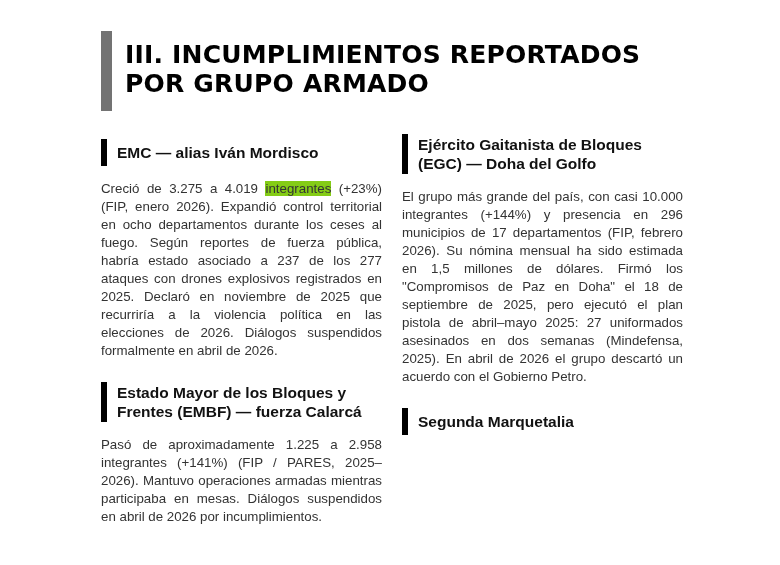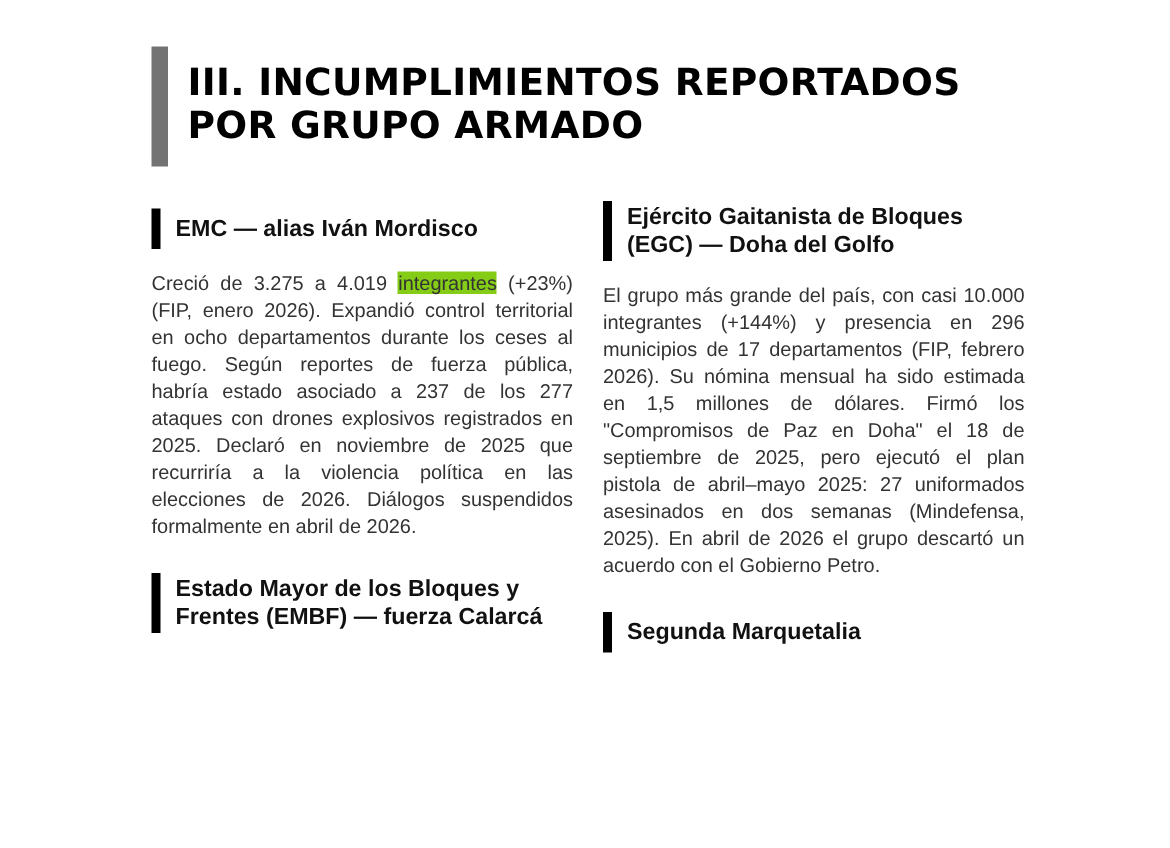--- a/index.html
+++ b/index.html
@@ -49,20 +49,21 @@
     <span>EMC — alias Iván Mordisco</span>
   </div>
   <p class="body-text"><span>Creció de 3.275 a 4.019 </span><span class="hl">integrantes</span><span> (+23%) (FIP, enero 2026). Expandió control territorial en ocho departamentos durante los ceses al fuego. Según reportes de fuerza pública, habría estado asociado a 237 de los 277 ataques con drones explosivos registrados en 2025. Declaró en noviembre de 2025 que recurriría a la violencia política en las elecciones de 2026. Diálogos suspendidos formalmente en abril de 2026.</span></p>
 
   <div class="gap"></div>
 
   <div class="sec-head two">
     <div>Estado Mayor de los Bloques y</div>
     <div>Frentes (EMBF) — fuerza Calarcá</div>
   </div>
+  <p class="body-text">Pasó de aproximadamente 1.225 a 2.958 integrantes (+141%) (FIP / PARES, 2025–2026). Mantuvo operaciones armadas mientras participaba en mesas. Diálogos suspendidos en abril de 2026 por incumplimientos.</p>
 </div>
 
 <div class="col col-right">
   <div class="sec-head two">
     <div>Ejército Gaitanista de Bloques</div>
     <div>(EGC) — Doha del Golfo</div>
   </div>
   <p class="body-text">El grupo más grande del país, con casi 10.000 integrantes (+144%) y presencia en 296 municipios de 17 departamentos (FIP, febrero 2026). Su nómina mensual ha sido estimada en 1,5 millones de dólares. Firmó los "Compromisos de Paz en Doha" el 18 de septiembre de 2025, pero ejecutó el plan pistola de abril–mayo 2025: 27 uniformados asesinados en dos semanas (Mindefensa, 2025). En abril de 2026 el grupo descartó un acuerdo con el Gobierno Petro.</p>
 
   <div class="gap"></div>

